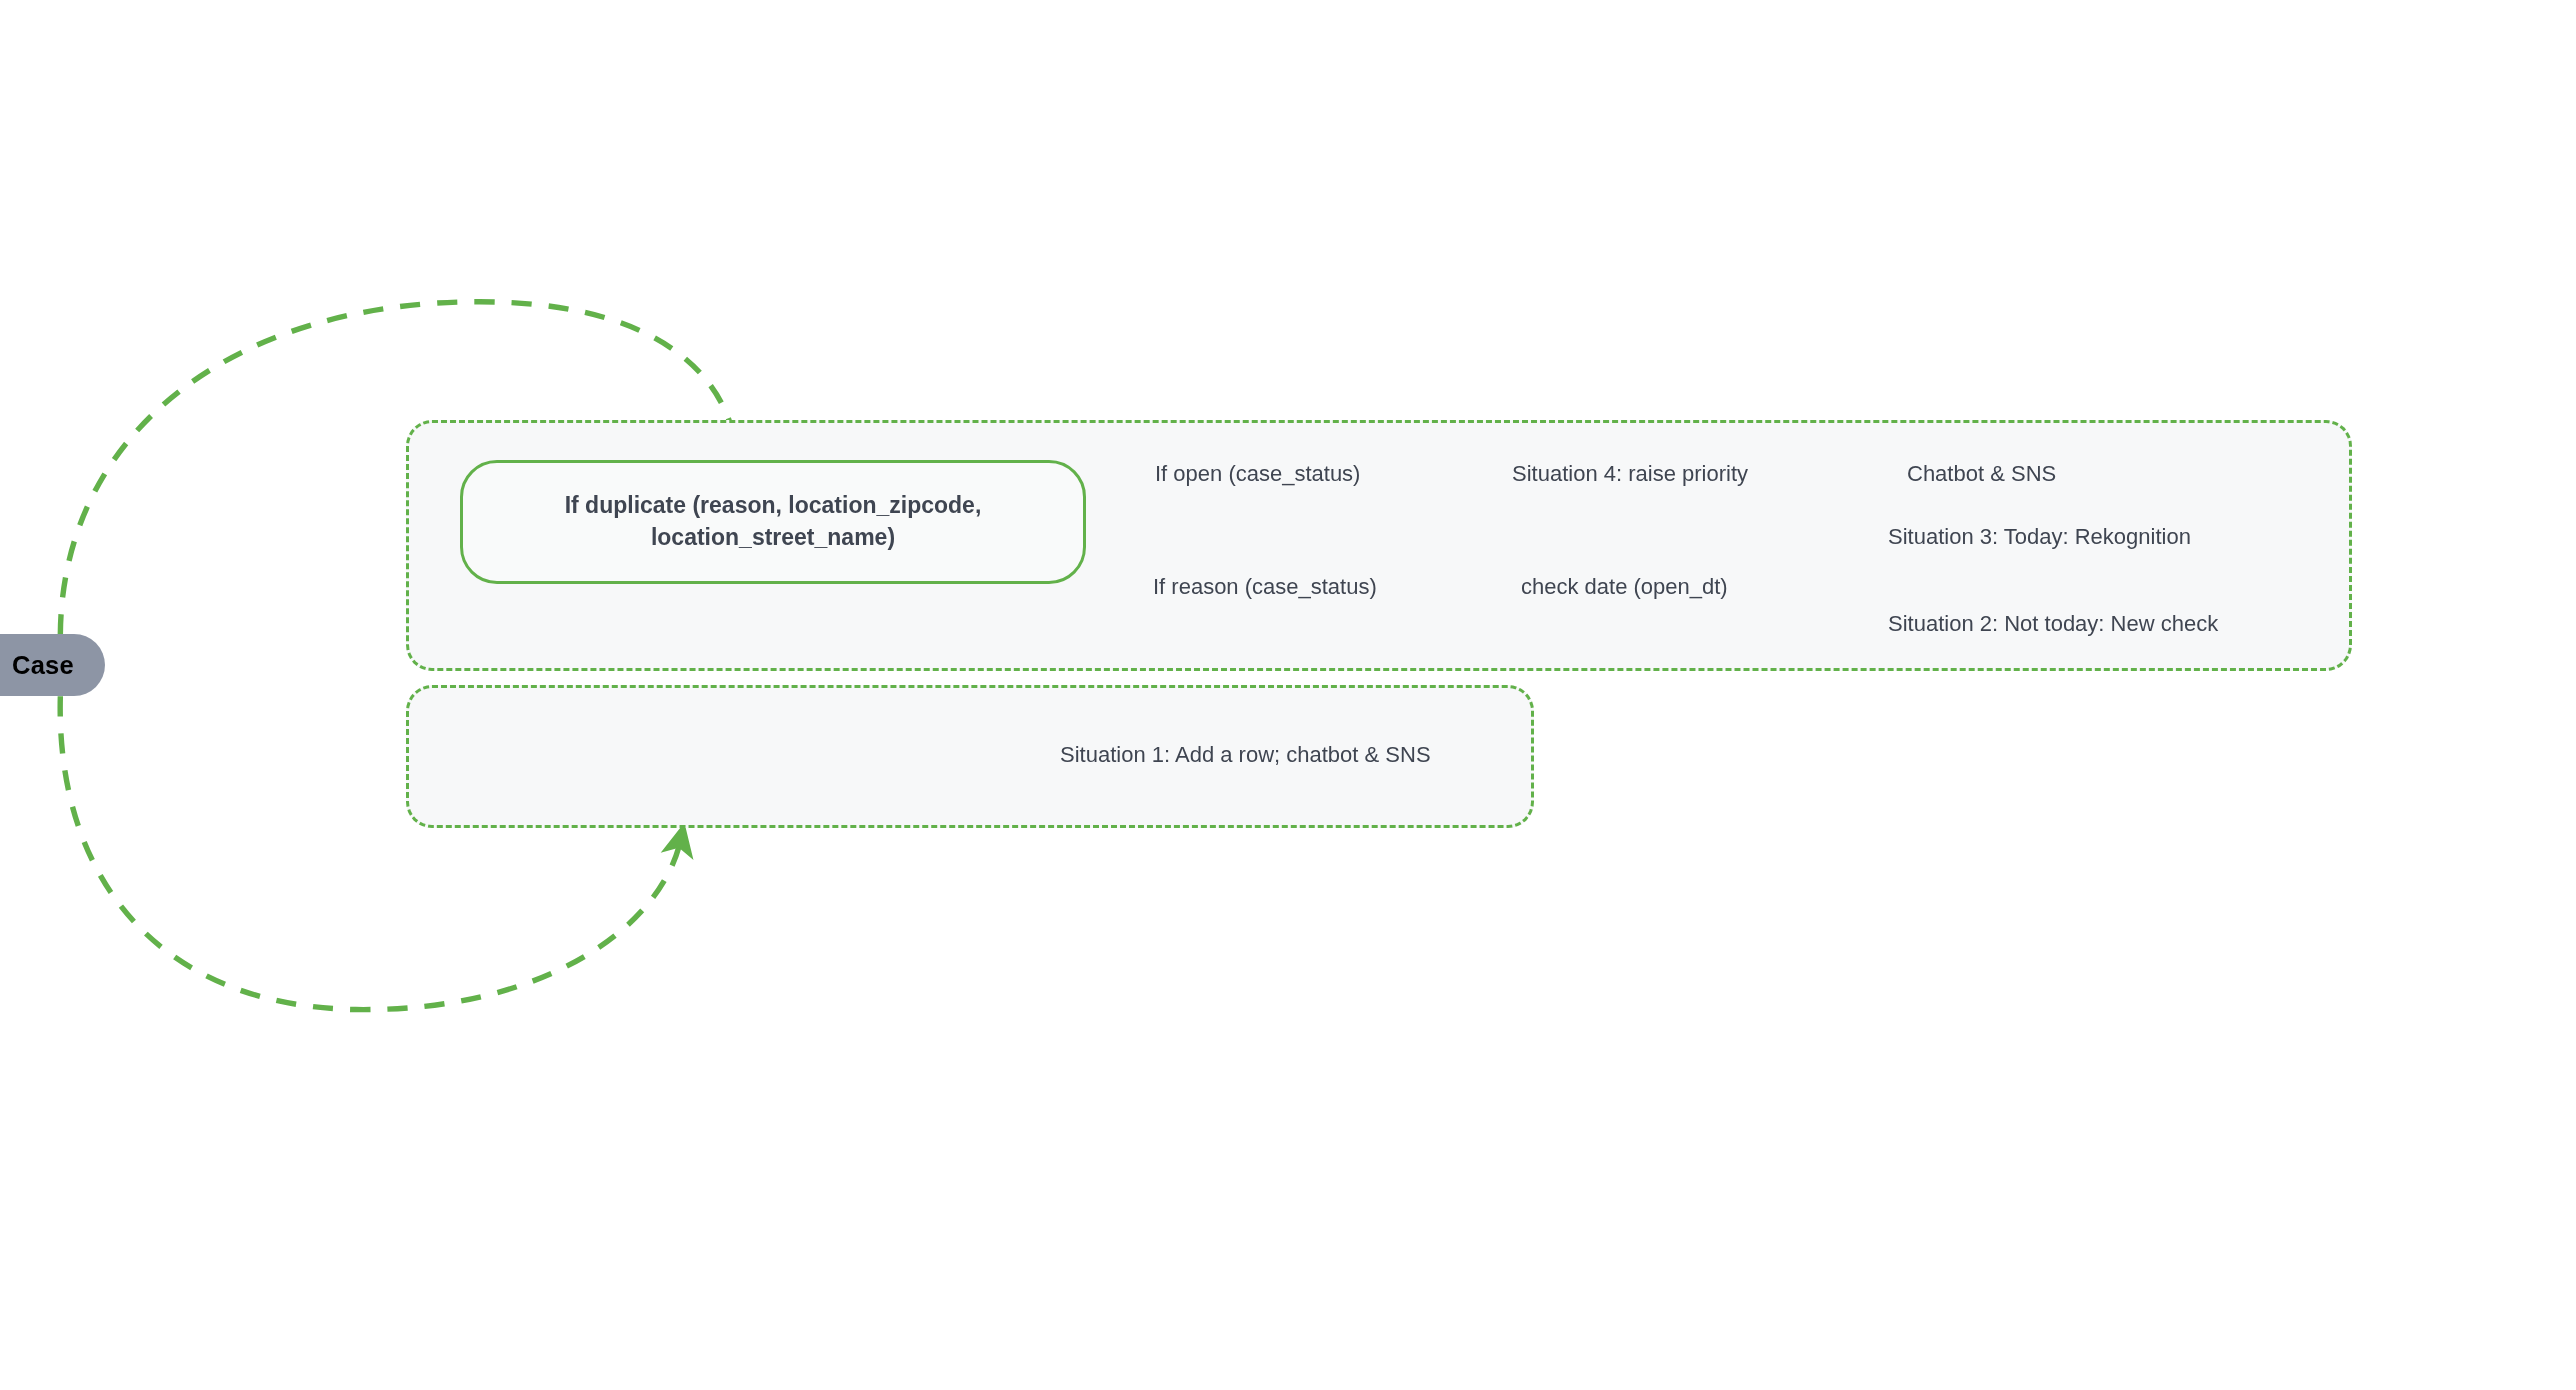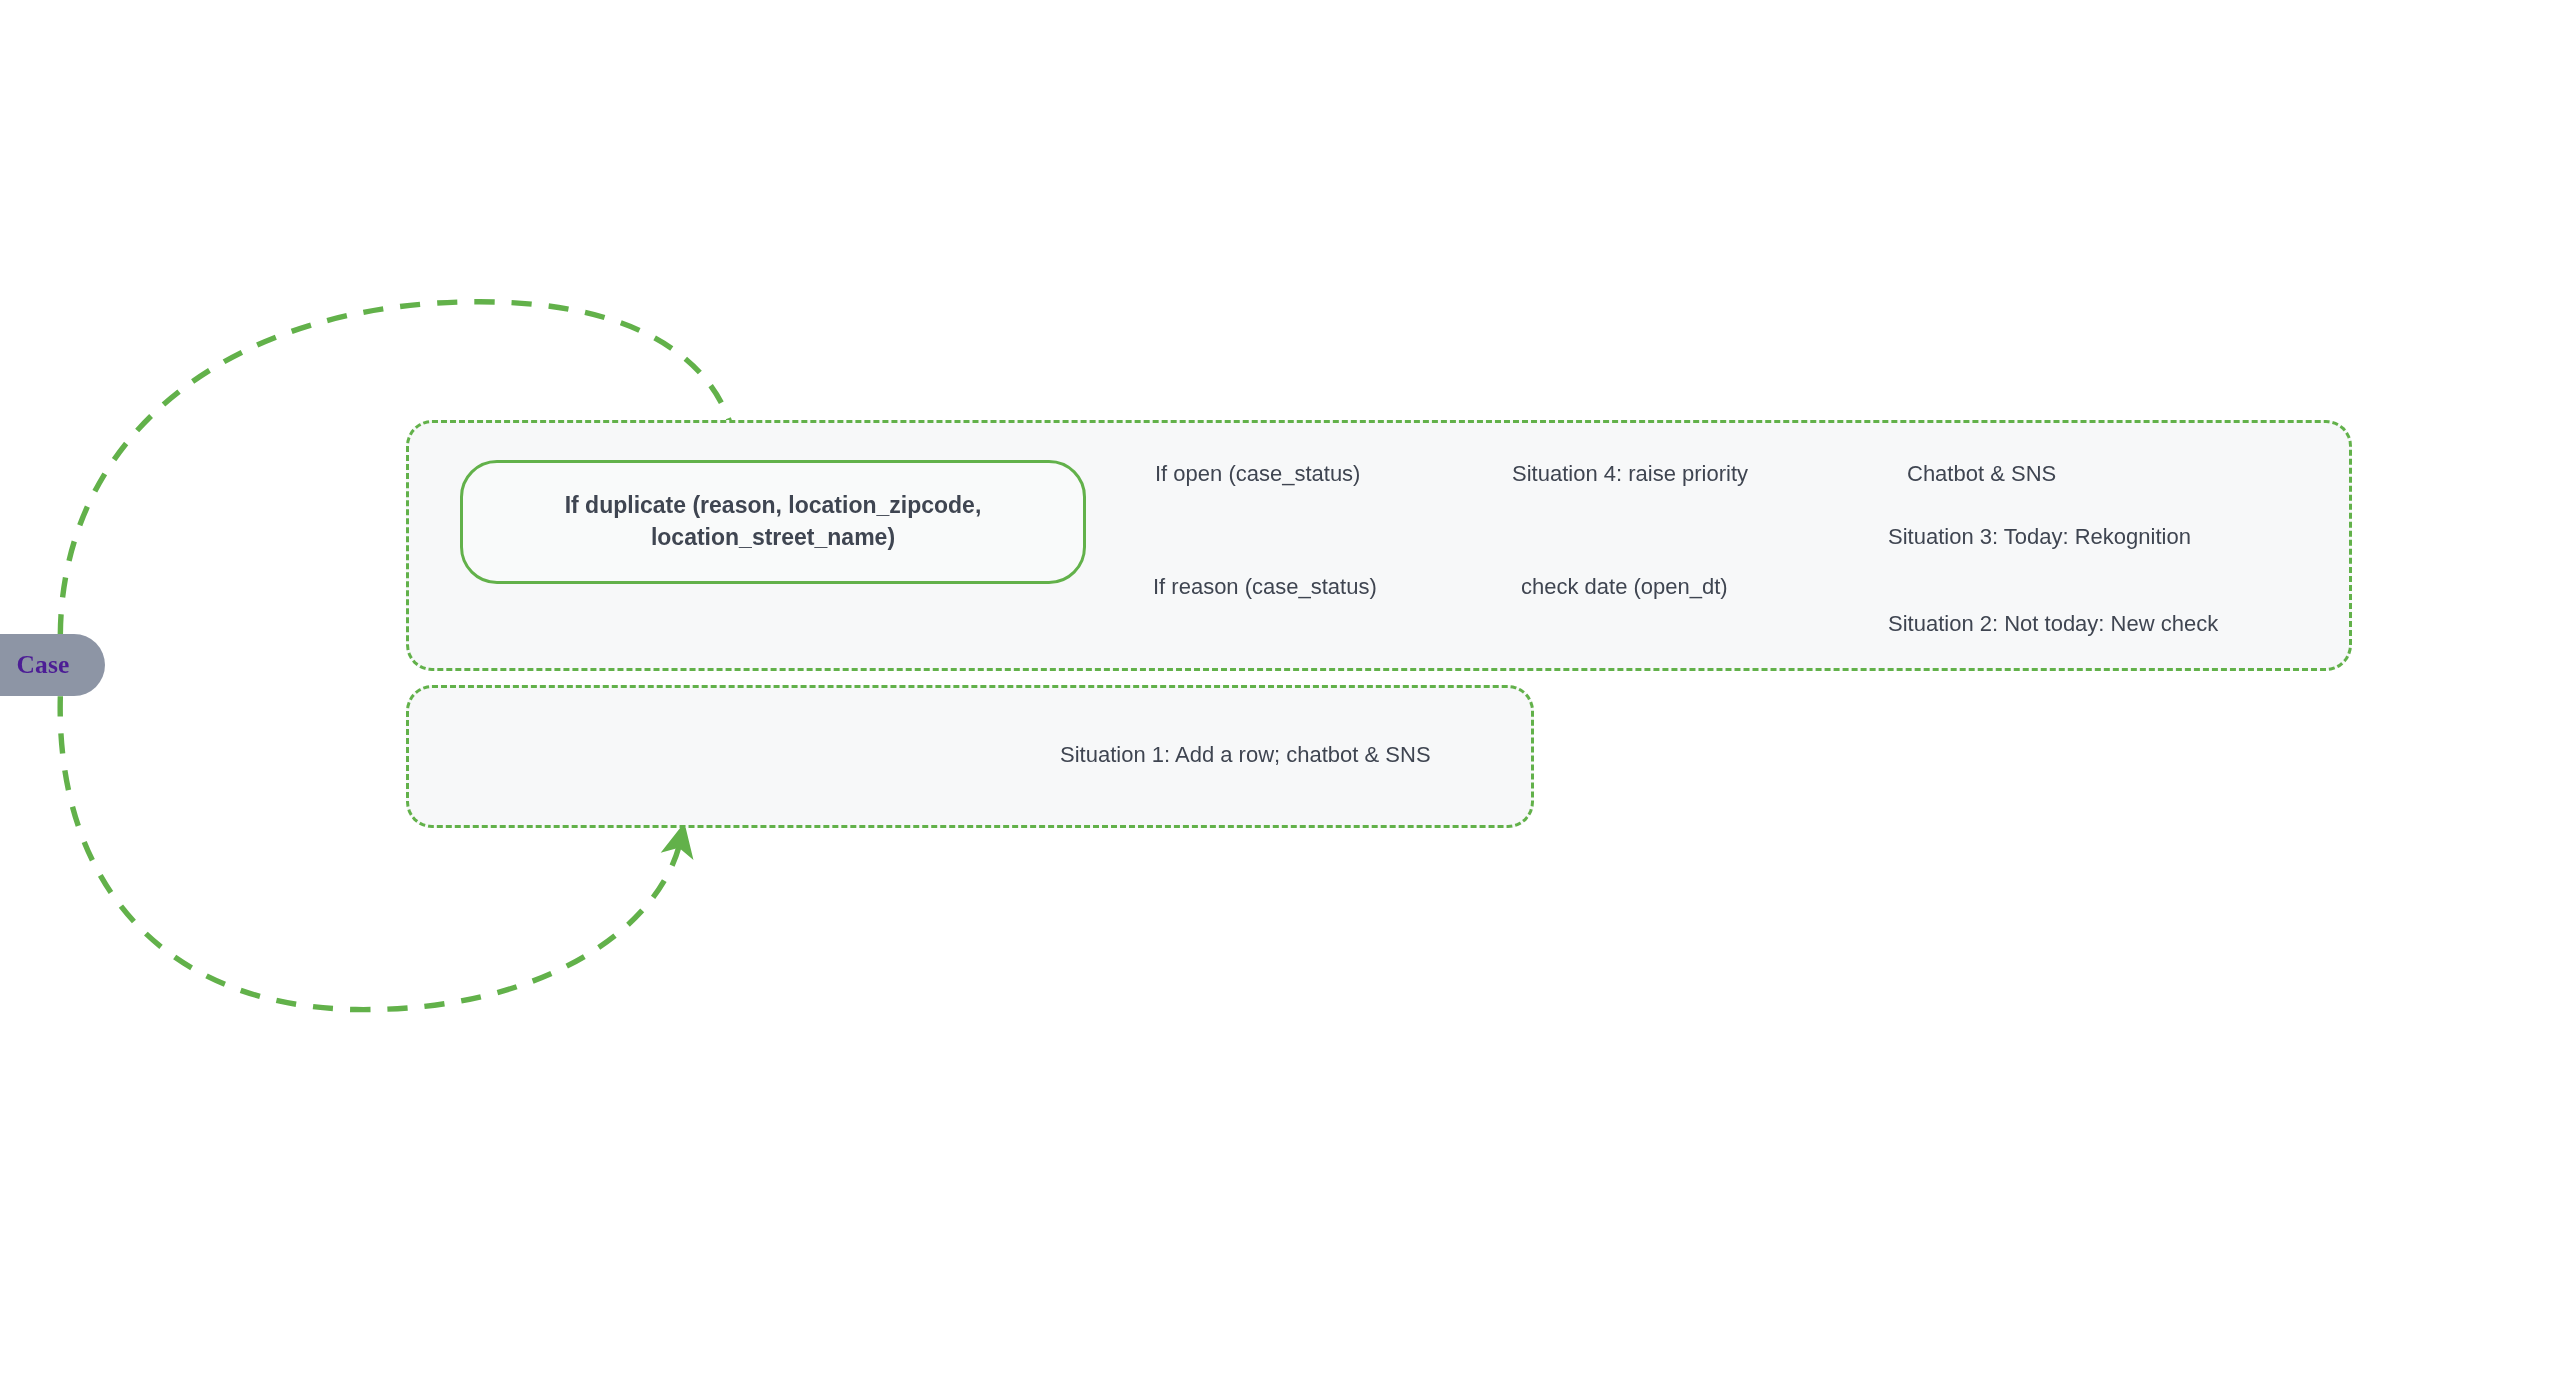--- a/index.html
+++ b/index.html
@@ -36,26 +36,25 @@
     height: 62px;
     border-radius: 31px;
     background: #8d95a5;
     display: flex;
     align-items: center;
     justify-content: center;
     box-sizing: border-box;
     padding-left: 31px;
   }
   .root-pill-label {
-    color: #4c1d95;
+    color: #000000;
     font-size: 25.5px;
     font-weight: bold;
     letter-spacing: 0.2px;
     white-space: nowrap;
-    font-family: Liberation Serif, serif;
   }
 
   
   .group {
     position: absolute;
     box-sizing: border-box;
     background: #f7f8f9;
     border: 3.9px dashed #62b14a;
     border-radius: 26px;
   }

